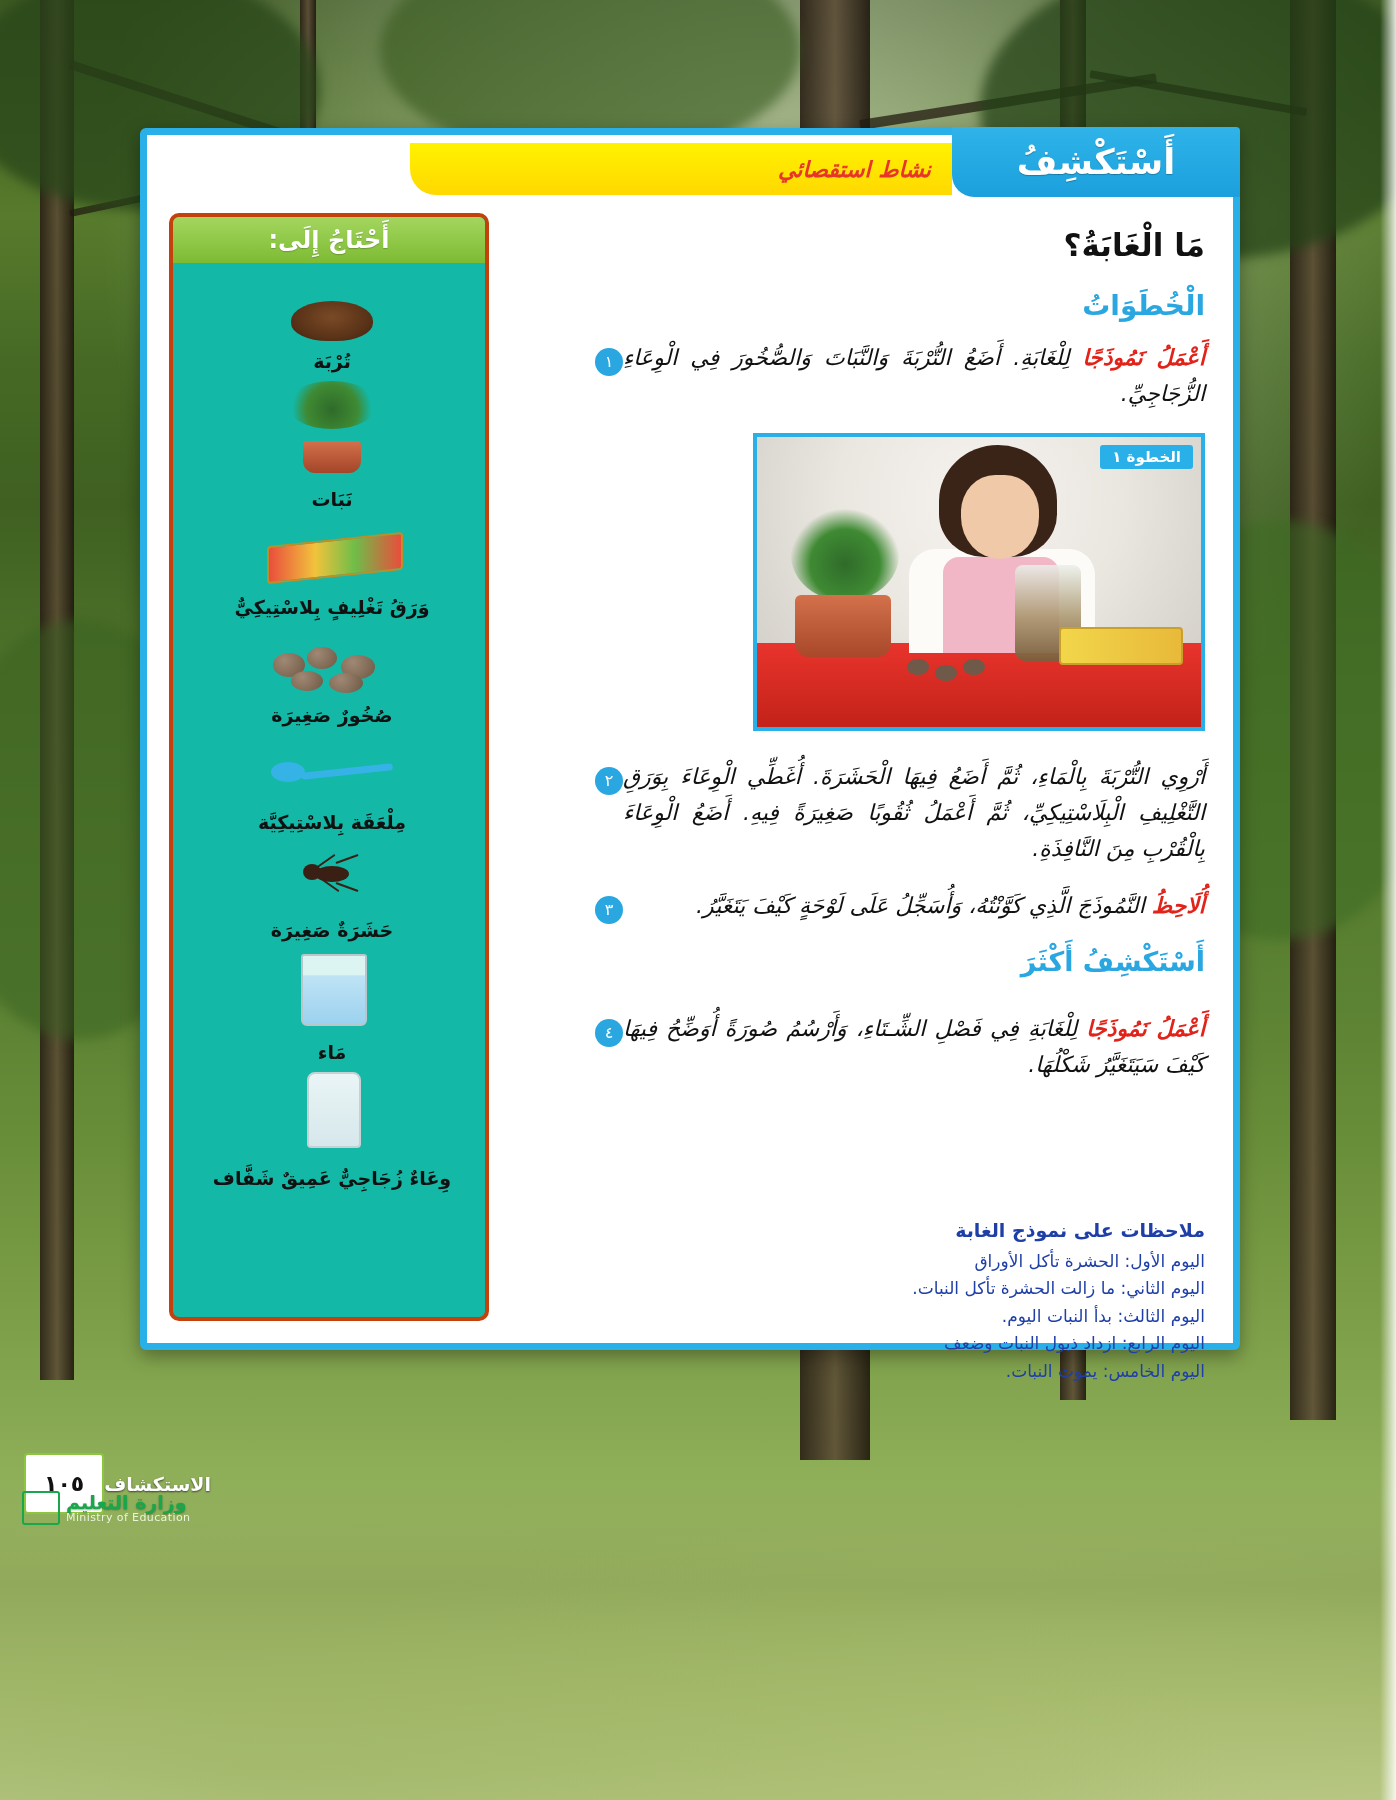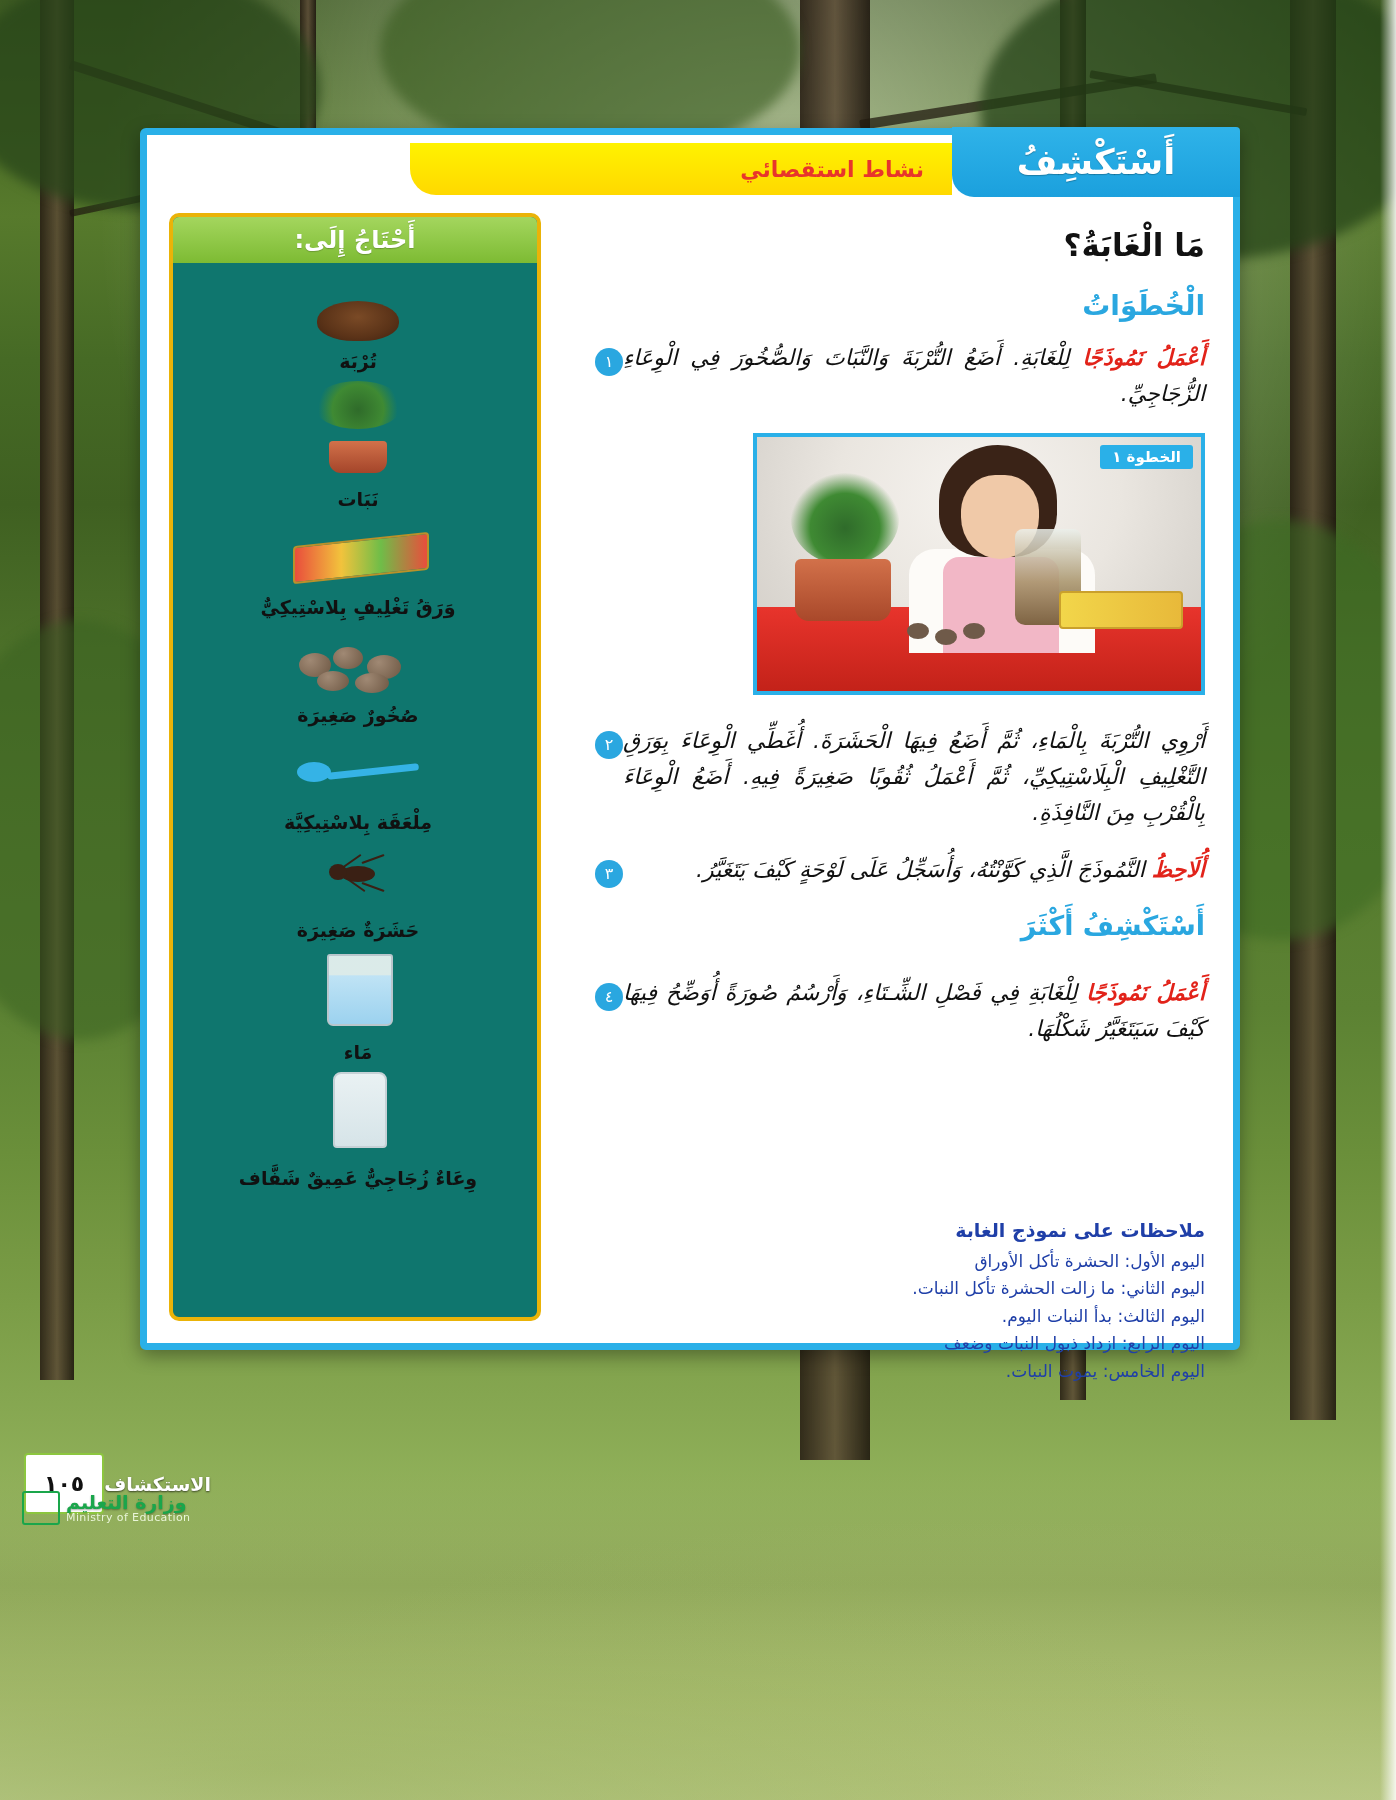--- a/index.html
+++ b/index.html
@@ -111,22 +111,23 @@
     height: 52px;
     background: linear-gradient(180deg, #fff200, #ffd800);
     border-radius: 0 0 0 26px;
     display: flex;
     align-items: center;
   }
   #activity-banner .label {
     color: #e8352b;
     font-size: 22px;
     font-weight: bold;
-    margin-right: 28px;
+    margin-right: 21px;
     letter-spacing: 2px;
+    font-style: italic;
   }
 
   
   #main-col {
     position: absolute;
     right: 28px;
     top: 78px;
     width: 620px;
     text-align: right;
   }
@@ -169,21 +170,21 @@
     text-align: justify;
     text-align-last: right;
     font-style: italic;
   }
   .kw-red { color: #e2231a; font-weight: bold; }
 
   
   #step1-photo {
     position: relative;
     width: 452px;
-    height: 262px;
+    height: 298px;
     margin: 14px 0 28px auto;
     border: 4px solid #2ab0e8;
     background:
       radial-gradient(ellipse at 50% 22%, #f6f3ef 0%, #eae6e0 45%, #dcd8d2 70%, #cfcac3 100%);
     overflow: hidden;
     box-sizing: border-box;
   }
   #step1-photo .table {
     position: absolute;
     left: 0; right: 0; bottom: 0;
@@ -289,26 +290,26 @@
     font-weight: bold;
     font-size: 19px;
     margin-bottom: 2px;
   }
 
   
   #materials {
     position: absolute;
     left: 22px;
     top: 78px;
-    width: 372px;
+    width: 320px;
     height: 1108px;
-    border: 4px solid #eab308;
+    border: 4px solid #c2410c;
     border-radius: 10px;
     box-sizing: border-box;
-    background: #0f766e;
+    background: #14b8a6;
   }
   #materials .mat-header {
     background: linear-gradient(180deg, #a4d65e, #7dbb33);
     border-radius: 6px 6px 0 0;
     height: 46px;
     display: flex;
     align-items: center;
     justify-content: center;
   }
   #materials .mat-header span {

